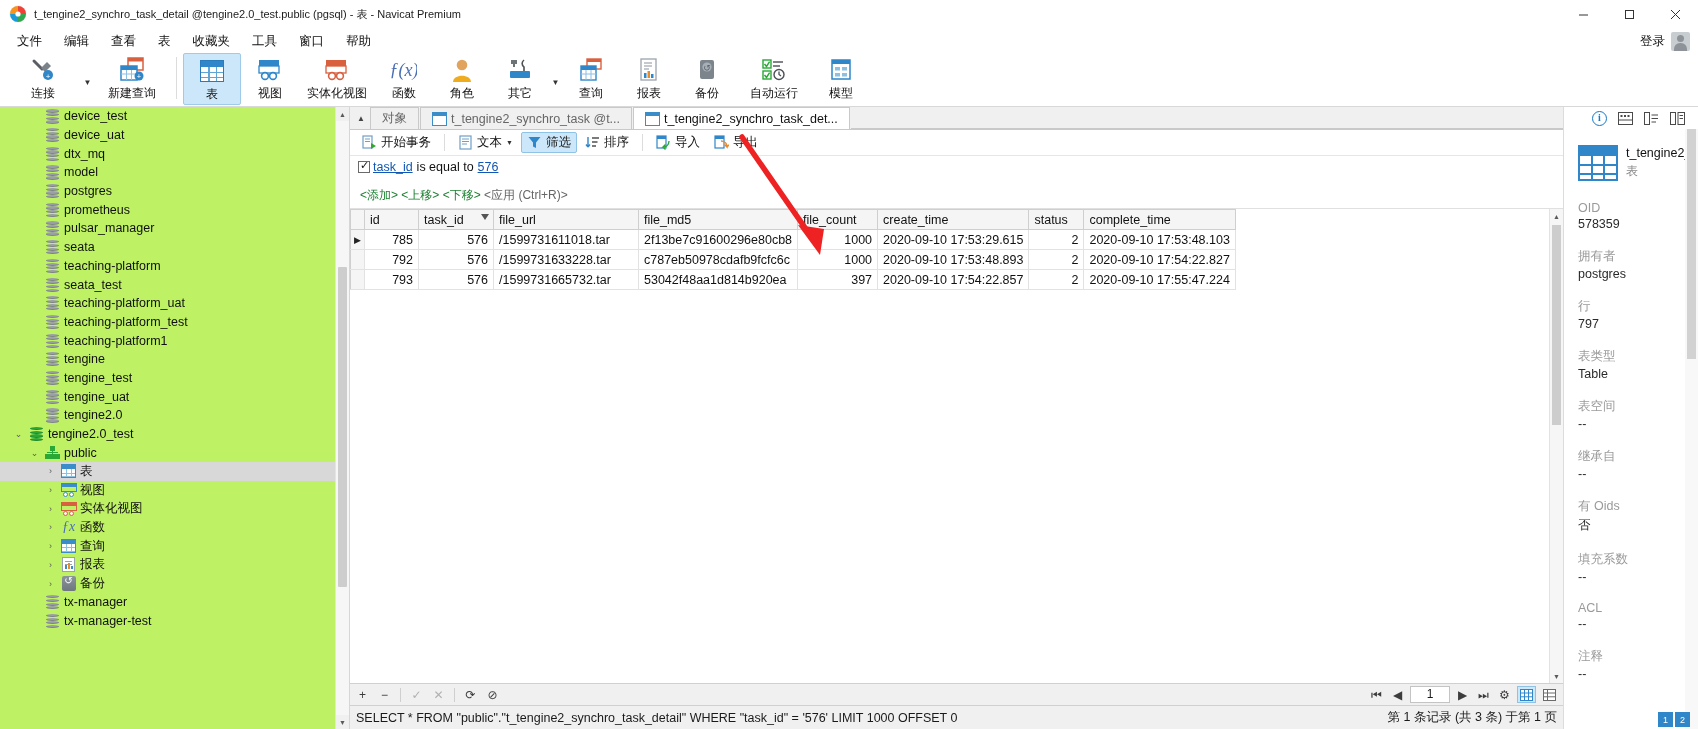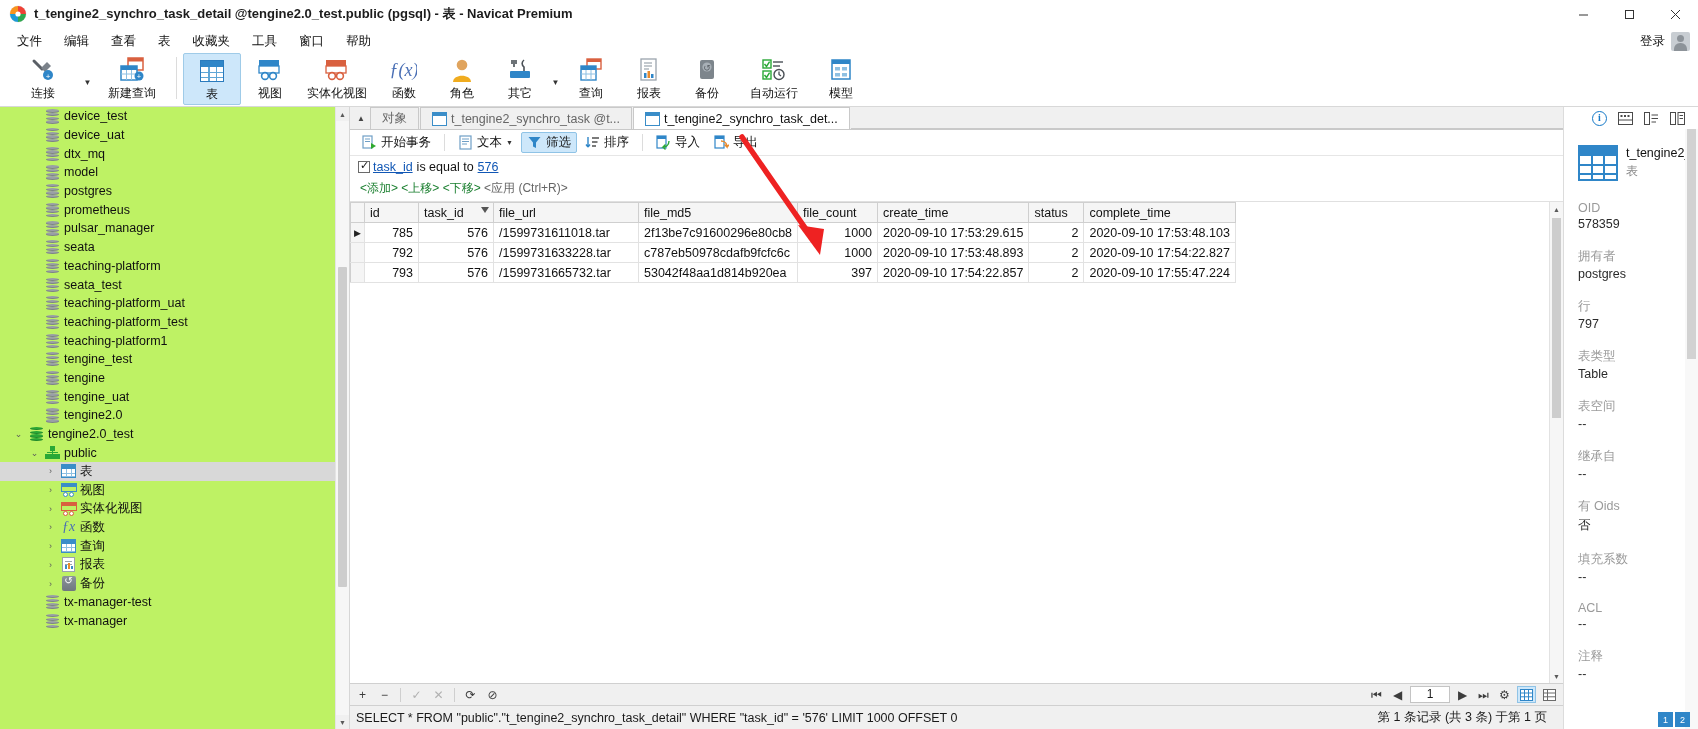--- a/index.html
+++ b/index.html
@@ -12,21 +12,21 @@
     -webkit-font-smoothing:antialiased;
   }
   .app { width:1698px; height:729px; display:flex; flex-direction:column; position:relative; }
 
   
   .titlebar {
     height:29px; background:#ffffff; display:flex; align-items:center;
     border-bottom:1px solid #ffffff; flex:none;
   }
   .tb-logo { width:18px; height:18px; margin-left:9px; margin-right:7px; position:relative; flex:none; }
-  .tb-title { font-size:13px; color:#1c1c1c; white-space:nowrap;font-weight:bold; }
+  .tb-title { font-size:11px; color:#1c1c1c; white-space:nowrap; }
   .tb-spacer { flex:1; }
   .tb-btn {
     width:46px; height:29px; display:flex; align-items:center; justify-content:center;
     color:#333; font-size:13px;
   }
 
   
   .menubar {
     height:24px; background:#ffffff; display:flex; align-items:center;
     padding-left:6px; flex:none;
@@ -191,21 +191,21 @@
     border-bottom:1px solid #e0e0e0; min-height:44px;
   }
   .filter-row { display:flex; align-items:center; padding-left:8px; font-size:12.5px; color:#111; }
   .fchk {
     width:12px; height:12px; border:1px solid #6a6a6a; background:#fff; position:relative;
     margin-right:3px; flex:none;
   }
   .fchk::after { content:"✓"; position:absolute; left:1px; top:-3px; font-size:11px; color:#111; }
   .flink { color:#1157b5; text-decoration:underline; }
   .fplain { margin:0 4px; }
-  .filter-links { padding-left:10px; margin-top:6px; font-size:12px; color:#1a7f2f; }
+  .filter-links { padding-left:10px; margin-top:13px; font-size:12px; color:#1a7f2f; }
   .filter-links .fl { color:#1a7f2f; }
   .filter-links .dim { color:#666; }
 
   .gridwrap { flex:1; position:relative; background:#ffffff; min-height:0; display:flex; flex-direction:column; }
   .gridarea { flex:1; position:relative; overflow:hidden; }
 
   table.dgrid { border-collapse:collapse; table-layout:fixed; font-size:12.5px; }
   table.dgrid th {
     background:#f5f5f5; border:1px solid #cfcfcf; border-left:none; border-top:1px solid #cfcfcf;
     font-weight:normal; text-align:left; padding:2px 5px; height:20px; color:#111;
@@ -242,21 +242,21 @@
   .gf-right { margin-left:auto; display:flex; align-items:center; gap:4px; }
   .gf-page { width:40px; height:17px; border:1px solid #c4c4c4; background:#fff; text-align:center;
              font-size:12px; line-height:15px; }
   .gf-view { width:19px; height:17px; display:flex; align-items:center; justify-content:center; }
   .gf-view.on { background:#cde7fa; border:1px solid #8fc3e6; }
 
   .sqlbar {
     height:24px; background:#f0f0f0; border-top:1px solid #d0d0d0; display:flex; align-items:center;
     padding-left:6px; font-size:12.5px; color:#1a1a1a; flex:none;
   }
-  .sql-right { margin-left:auto; display:flex; align-items:flex-start; gap:6px; padding-right:16px; }
+  .sql-right { margin-left:auto; display:flex; align-items:flex-start; gap:6px; padding-right:6px; }
 
   
   .rightpanel {
     width:135px; background:#ffffff; border-left:1px solid #dcdcdc; flex:none;
     display:flex; flex-direction:column; position:relative;
   }
   .rp-tabs { height:22px; display:flex; align-items:center; justify-content:flex-end; gap:9px; padding-right:12px; flex:none; }
   .rp-tab { width:17px; height:16px; display:flex; align-items:center; justify-content:center; }
   .info-circle { width:15px; height:15px; border:1.6px solid #1579c8; border-radius:50%;
     color:#1579c8; font-size:10px; font-family:"Liberation Serif",serif; font-weight:bold;
@@ -689,34 +689,34 @@
             <span style="display:inline-block;width:22px"></span>
             <span class="tw empty">·</span>
             <span class="ticon">
               <span class="db-ico">
                 <i></i>
                 <i></i>
                 <i></i>
                 <i></i>
               </span>
             </span>
+            <span class="tlabel">tengine</span>
+          </div>
+          <div class="tnode">
+            <span style="display:inline-block;width:22px"></span>
+            <span class="tw empty">·</span>
+            <span class="ticon">
+              <span class="db-ico">
+                <i></i>
+                <i></i>
+                <i></i>
+                <i></i>
+              </span>
+            </span>
             <span class="tlabel">tengine_test</span>
-          </div>
-          <div class="tnode">
-            <span style="display:inline-block;width:22px"></span>
-            <span class="tw empty">·</span>
-            <span class="ticon">
-              <span class="db-ico">
-                <i></i>
-                <i></i>
-                <i></i>
-                <i></i>
-              </span>
-            </span>
-            <span class="tlabel">tengine</span>
           </div>
           <div class="tnode">
             <span style="display:inline-block;width:22px"></span>
             <span class="tw empty">·</span>
             <span class="ticon">
               <span class="db-ico">
                 <i></i>
                 <i></i>
                 <i></i>
                 <i></i>
@@ -853,34 +853,34 @@
             <span style="display:inline-block;width:22px"></span>
             <span class="tw empty">·</span>
             <span class="ticon">
               <span class="db-ico">
                 <i></i>
                 <i></i>
                 <i></i>
                 <i></i>
               </span>
             </span>
+            <span class="tlabel">tx-manager</span>
+          </div>
+          <div class="tnode">
+            <span style="display:inline-block;width:22px"></span>
+            <span class="tw empty">·</span>
+            <span class="ticon">
+              <span class="db-ico">
+                <i></i>
+                <i></i>
+                <i></i>
+                <i></i>
+              </span>
+            </span>
             <span class="tlabel">tx-manager-test</span>
-          </div>
-          <div class="tnode">
-            <span style="display:inline-block;width:22px"></span>
-            <span class="tw empty">·</span>
-            <span class="ticon">
-              <span class="db-ico">
-                <i></i>
-                <i></i>
-                <i></i>
-                <i></i>
-              </span>
-            </span>
-            <span class="tlabel">tx-manager</span>
           </div>
         </div>
       <div class="side-scroll">
         <div class="up">▲</div>
         <div class="thumb"></div>
         <div class="dn">▼</div>
       </div>
     </div>
 
     <div class="center">

